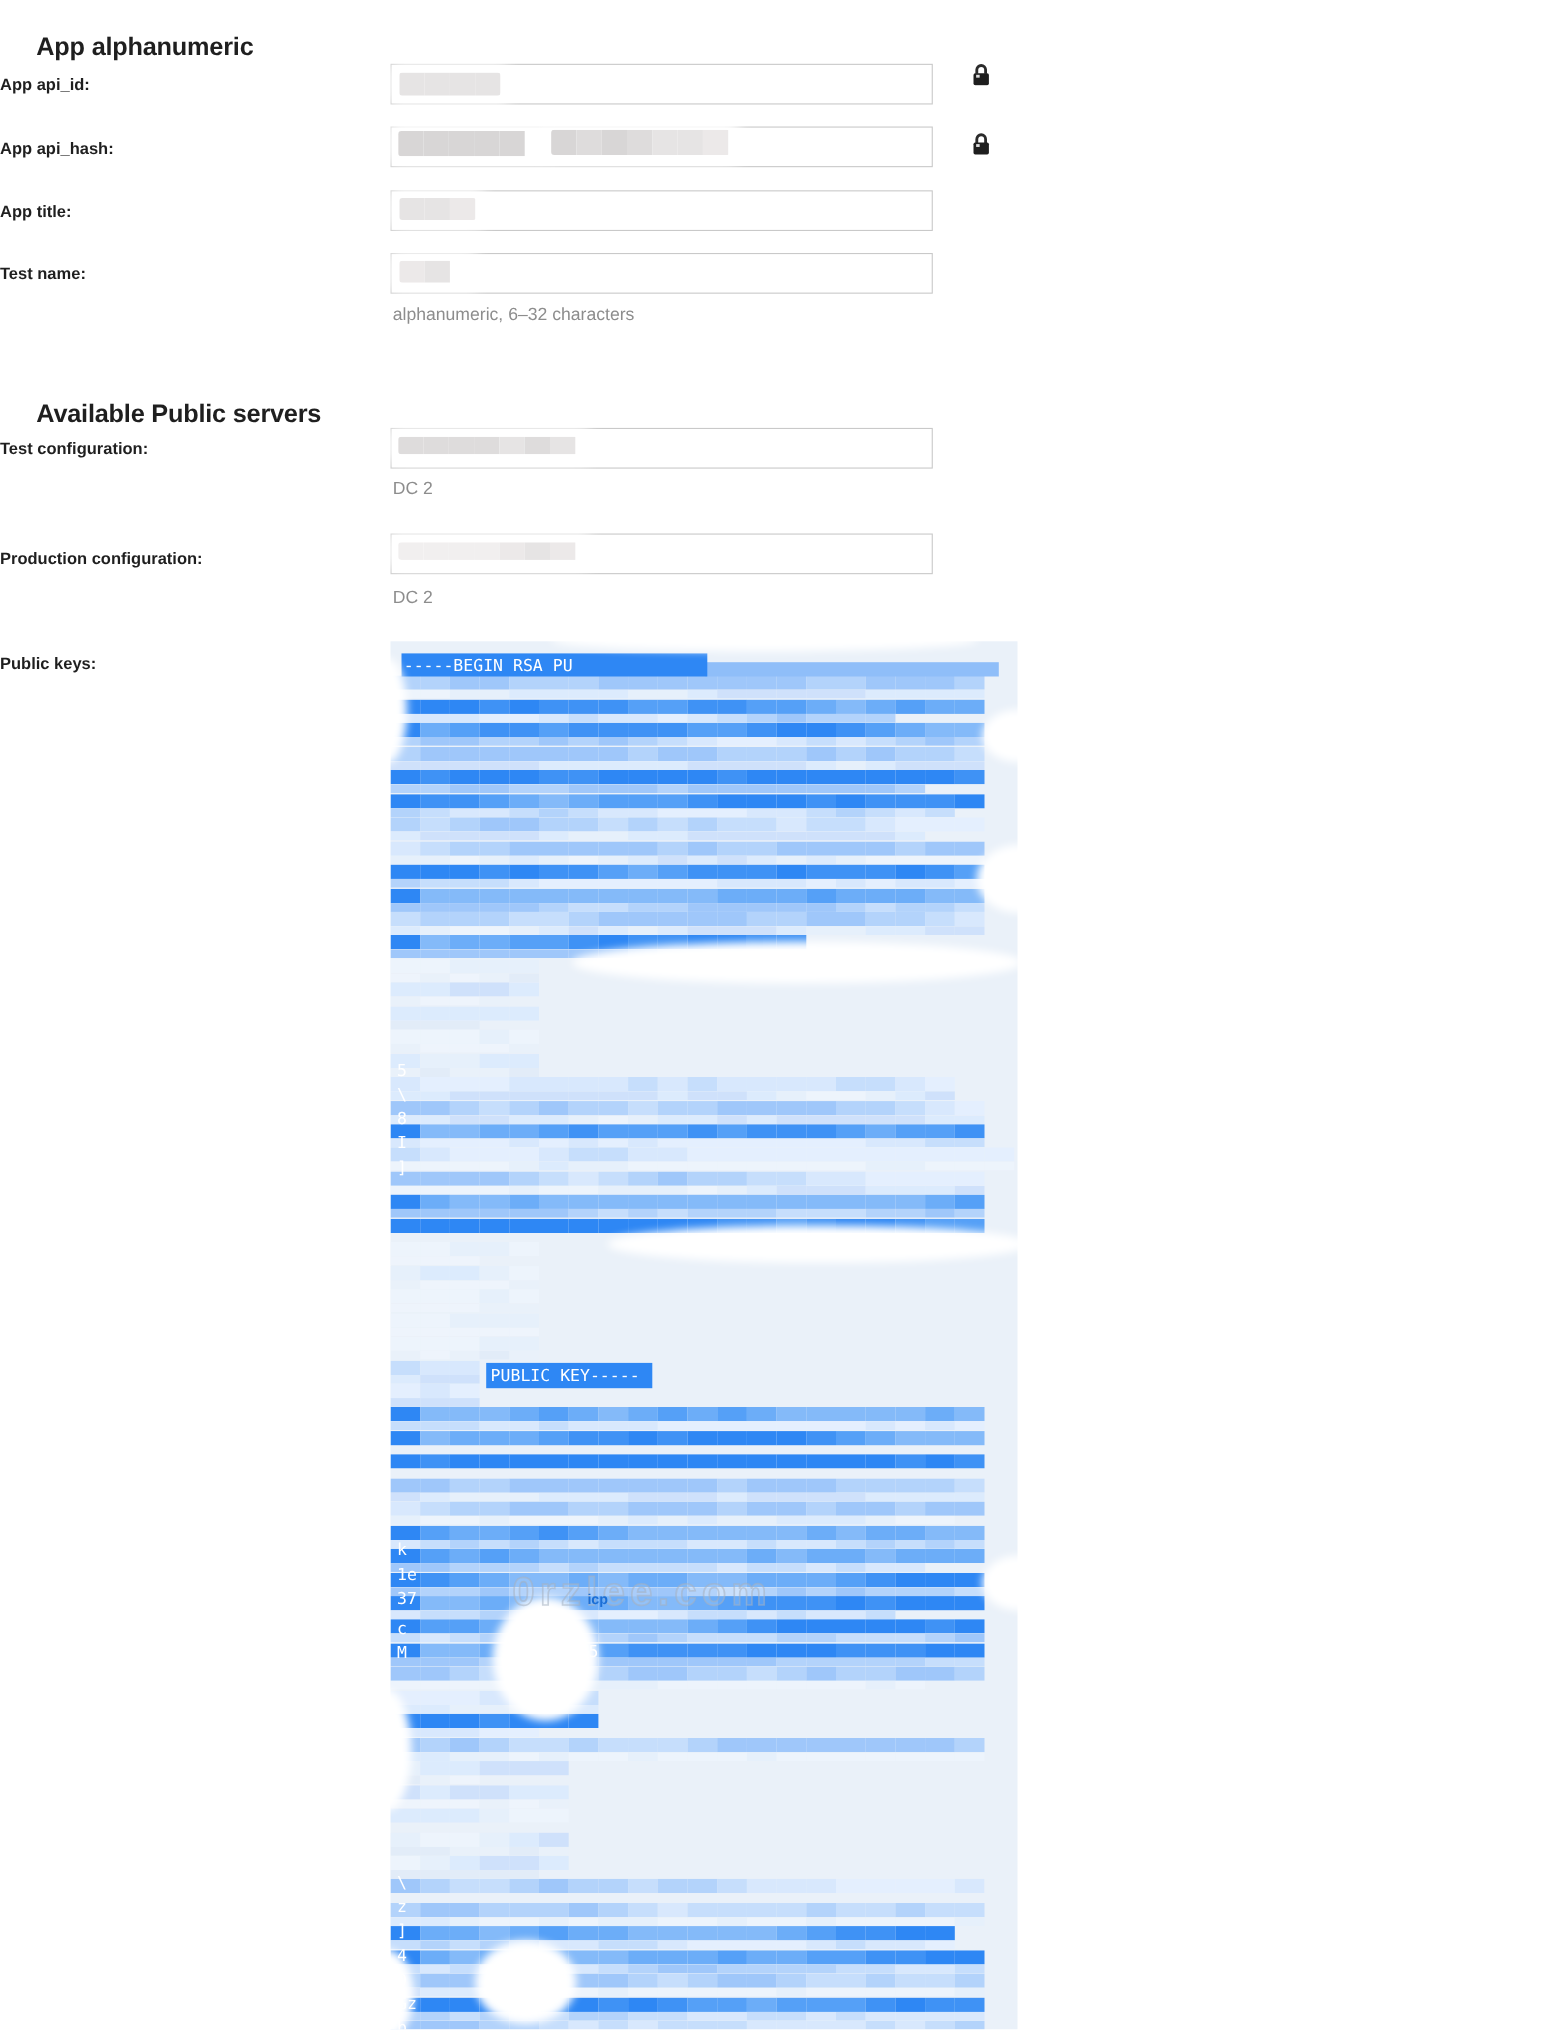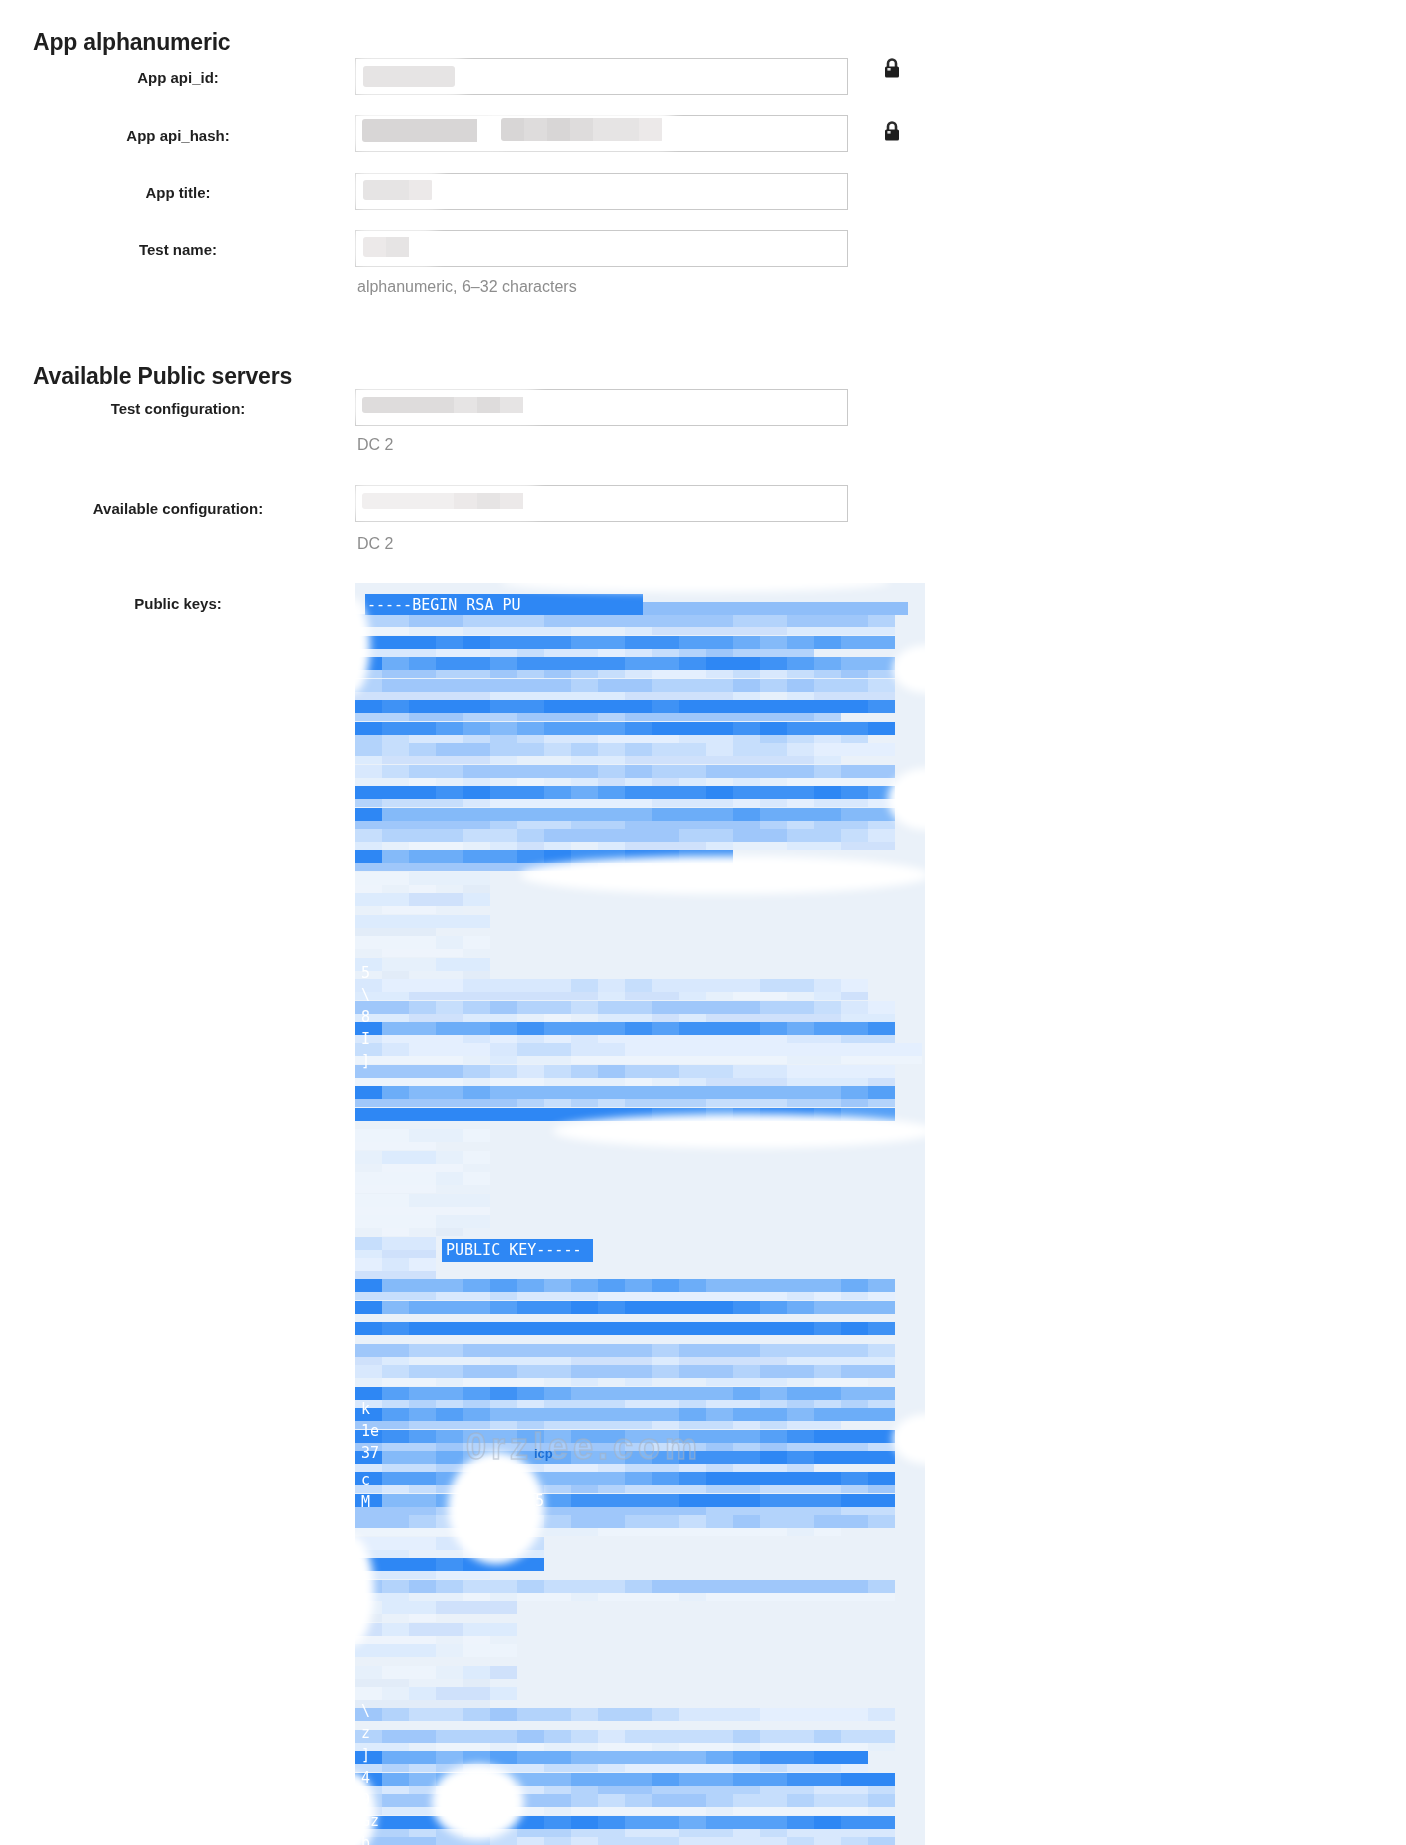--- a/index.html
+++ b/index.html
@@ -1,19 +1,19 @@
 <!DOCTYPE html>
 <html><head>
 <meta charset="utf-8">
 <style>
   html,body{margin:0;padding:0;background:#fff;}
   body{width:1406px;height:1845px;position:relative;overflow:hidden;
        font-family:"Liberation Sans","DejaVu Sans",sans-serif;color:#1d1d1d;}
   .h{position:absolute;left:33px;font-size:23px;font-weight:700;letter-spacing:-.2px;color:#1f1f1f;white-space:nowrap;}
-  .lbl{position:absolute;left:0;width:320px;text-align:center;font-size:15px;font-weight:700;color:#1f1f1f;white-space:nowrap;margin-left:18px;}
+  .lbl{position:absolute;left:0;width:320px;text-align:left;font-size:15px;font-weight:700;color:#1f1f1f;white-space:nowrap;}
   .input{position:absolute;left:355px;width:491px;height:35px;background:#fff;border:1px solid #c9c9c9;}
   .hint{position:absolute;left:357px;font-size:16px;color:#8d8d8d;white-space:nowrap;}
   .lock{position:absolute;left:884px;width:16px;height:21px;}
   .blur{position:absolute;overflow:hidden;border-radius:3px;box-shadow:0 0 12px 9px rgba(255,255,255,.95);}
   .blur .c,.rowp .c{display:inline-block;height:100%;vertical-align:top;}
   .keys{position:absolute;left:355px;top:583px;width:570px;height:1262px;background:#eaf1f9;}
   .rowp{position:absolute;overflow:hidden;font-size:0;line-height:0;z-index:2;}
   .kbar{position:absolute;background:#2e87f4;color:#fff;z-index:4;
         font-family:"DejaVu Sans Mono","Liberation Mono",monospace;font-size:15px;line-height:22px;white-space:nowrap;overflow:hidden;}
   .kbar2{position:absolute;background:#8fbef9;z-index:3;}
@@ -57,21 +57,21 @@
 <div class="blur" style="left:363px;top:237px;width:64px;height:20px"><div class="c" style="width: 23px; background: rgb(236, 233, 233);"></div><div class="c" style="width: 23px; background: rgb(230, 228, 228);"></div></div>
 <div class="hint" style="top:278px">alphanumeric, 6–32 characters</div>
 
 <h1 class="h" style="top:348px">Available Public servers</h1>
 
 <label class="lbl" style="top:400px">Test configuration:</label>
 <div class="input" style="top:389px"></div>
 <div class="blur" style="left:362px;top:397px;width:167px;height:16px"><div class="c" style="width: 23px; background: rgb(222, 220, 220);"></div><div class="c" style="width: 23px; background: rgb(222, 220, 220);"></div><div class="c" style="width: 23px; background: rgb(222, 220, 220);"></div><div class="c" style="width: 23px; background: rgb(222, 220, 220);"></div><div class="c" style="width: 23px; background: rgb(230, 228, 228);"></div><div class="c" style="width: 23px; background: rgb(222, 220, 220);"></div><div class="c" style="width: 23px; background: rgb(230, 228, 228);"></div></div>
 <div class="hint" style="top:436px">DC 2</div>
 
-<label class="lbl" style="top:500px">Available configuration:</label>
+<label class="lbl" style="top:500px">Production configuration:</label>
 <div class="input" style="top:485px"></div>
 <div class="blur" style="left:362px;top:493px;width:167px;height:16px"><div class="c" style="width: 23px; background: rgb(241, 239, 239);"></div><div class="c" style="width: 23px; background: rgb(241, 239, 239);"></div><div class="c" style="width: 23px; background: rgb(241, 239, 239);"></div><div class="c" style="width: 23px; background: rgb(241, 239, 239);"></div><div class="c" style="width: 23px; background: rgb(236, 233, 233);"></div><div class="c" style="width: 23px; background: rgb(230, 228, 228);"></div><div class="c" style="width: 23px; background: rgb(236, 233, 233);"></div></div>
 <div class="hint" style="top:535px">DC 2</div>
 
 <label class="lbl" style="top:595px">Public keys:</label>
 
 <div class="keys"></div>
 <div id="stripes">
     <div class="rowp" style="left: 355px; top: 614px; width: 558.996px; height: 13px;"><div class="c" style="width: 27px; background: rgb(179, 211, 251);"></div><div class="c" style="width: 27px; background: rgb(179, 211, 251);"></div><div class="c" style="width: 27px; background: rgb(159, 199, 250);"></div><div class="c" style="width: 27px; background: rgb(159, 199, 250);"></div><div class="c" style="width: 27px; background: rgb(179, 211, 251);"></div><div class="c" style="width: 27px; background: rgb(179, 211, 251);"></div><div class="c" style="width: 27px; background: rgb(179, 211, 251);"></div><div class="c" style="width: 27px; background: rgb(159, 199, 250);"></div><div class="c" style="width: 27px; background: rgb(159, 199, 250);"></div><div class="c" style="width: 27px; background: rgb(159, 199, 250);"></div><div class="c" style="width: 27px; background: rgb(159, 199, 250);"></div><div class="c" style="width: 27px; background: rgb(159, 199, 250);"></div><div class="c" style="width: 27px; background: rgb(159, 199, 250);"></div><div class="c" style="width: 27px; background: rgb(159, 199, 250);"></div><div class="c" style="width: 27px; background: rgb(179, 211, 251);"></div><div class="c" style="width: 27px; background: rgb(179, 211, 251);"></div><div class="c" style="width: 27px; background: rgb(159, 199, 250);"></div><div class="c" style="width: 27px; background: rgb(159, 199, 250);"></div><div class="c" style="width: 27px; background: rgb(159, 199, 250);"></div><div class="c" style="width: 27px; background: rgb(179, 211, 251);"></div></div>
     <div class="rowp" style="left: 355px; top: 627px; width: 558.996px; height: 8px;"><div class="c" style="width: 27px; background: rgb(237, 244, 252);"></div><div class="c" style="width: 27px; background: rgb(237, 244, 252);"></div><div class="c" style="width: 27px; background: rgb(230, 240, 251);"></div><div class="c" style="width: 27px; background: rgb(230, 240, 251);"></div><div class="c" style="width: 27px; background: rgb(220, 235, 253);"></div><div class="c" style="width: 27px; background: rgb(220, 235, 253);"></div><div class="c" style="width: 27px; background: rgb(220, 235, 253);"></div><div class="c" style="width: 27px; background: rgb(220, 235, 253);"></div><div class="c" style="width: 27px; background: rgb(230, 240, 251);"></div><div class="c" style="width: 27px; background: rgb(230, 240, 251);"></div><div class="c" style="width: 27px; background: rgb(220, 235, 253);"></div><div class="c" style="width: 27px; background: rgb(207, 225, 251);"></div><div class="c" style="width: 27px; background: rgb(207, 225, 251);"></div><div class="c" style="width: 27px; background: rgb(207, 225, 251);"></div><div class="c" style="width: 27px; background: rgb(207, 225, 251);"></div><div class="c" style="width: 27px; background: rgb(207, 225, 251);"></div><div class="c" style="width: 27px; background: rgb(220, 235, 253);"></div><div class="c" style="width: 27px; background: rgb(220, 235, 253);"></div><div class="c" style="width: 27px; background: rgb(220, 235, 253);"></div><div class="c" style="width: 27px; background: rgb(220, 235, 253);"></div></div>

